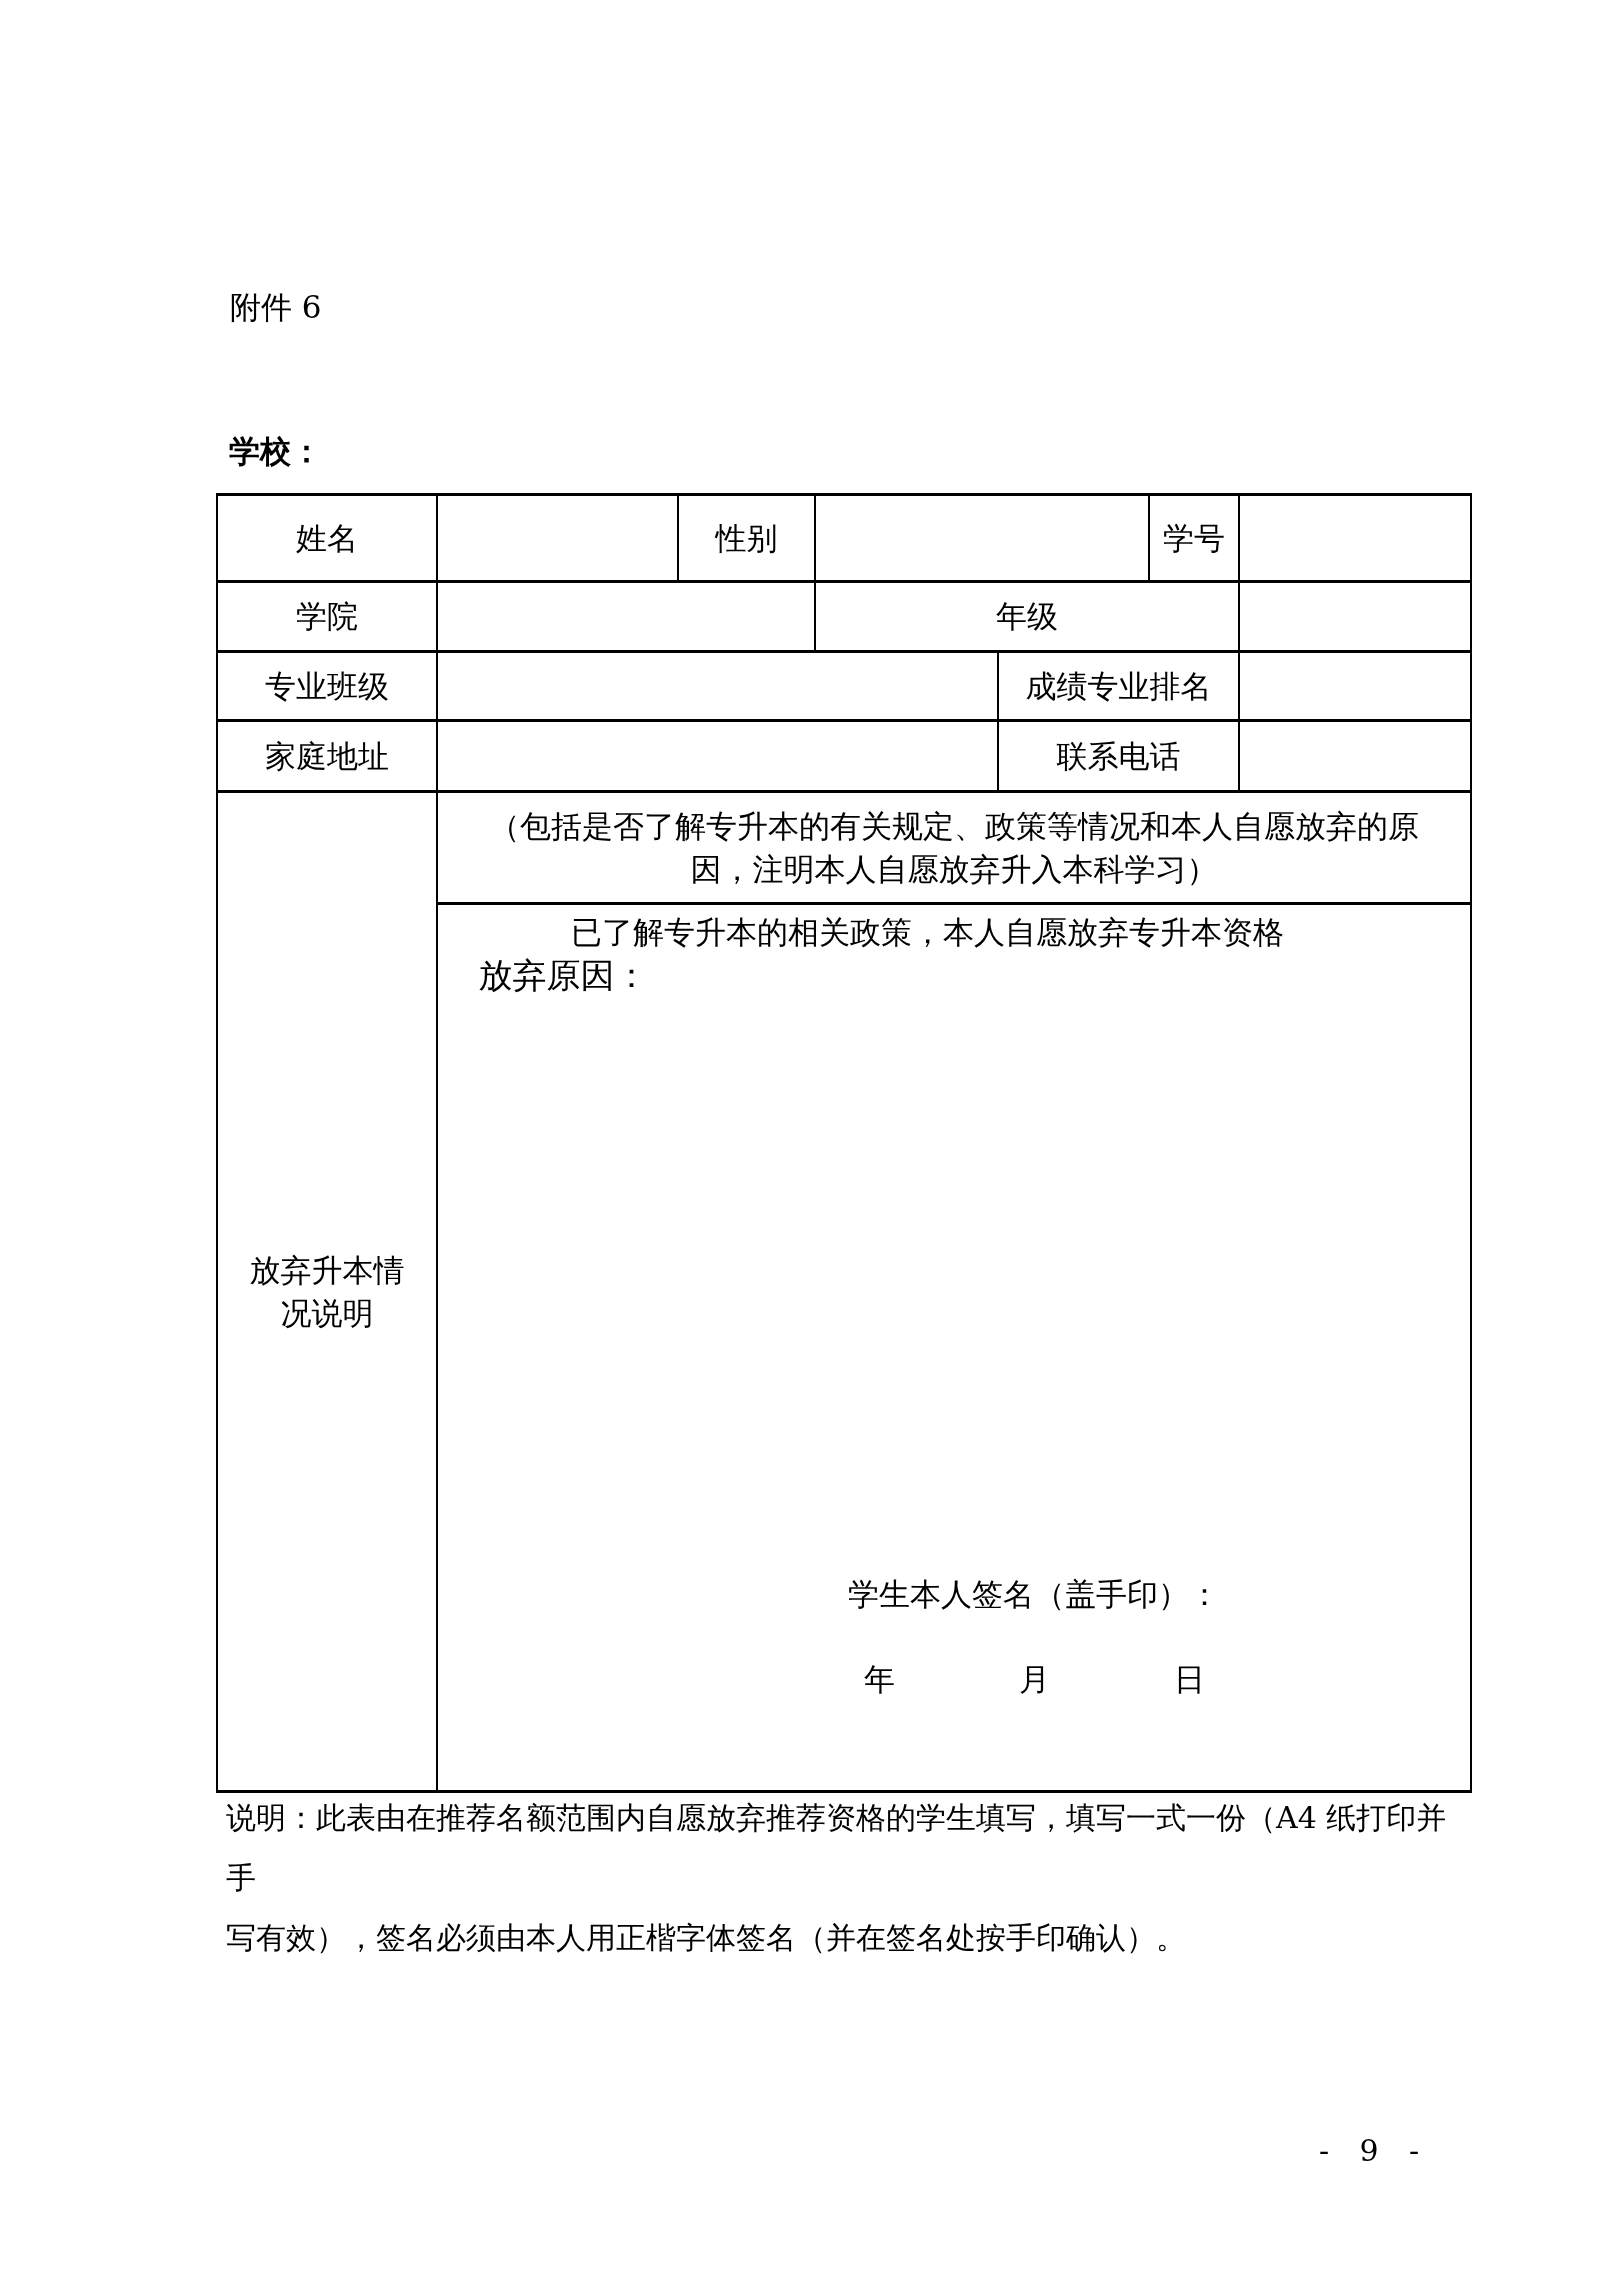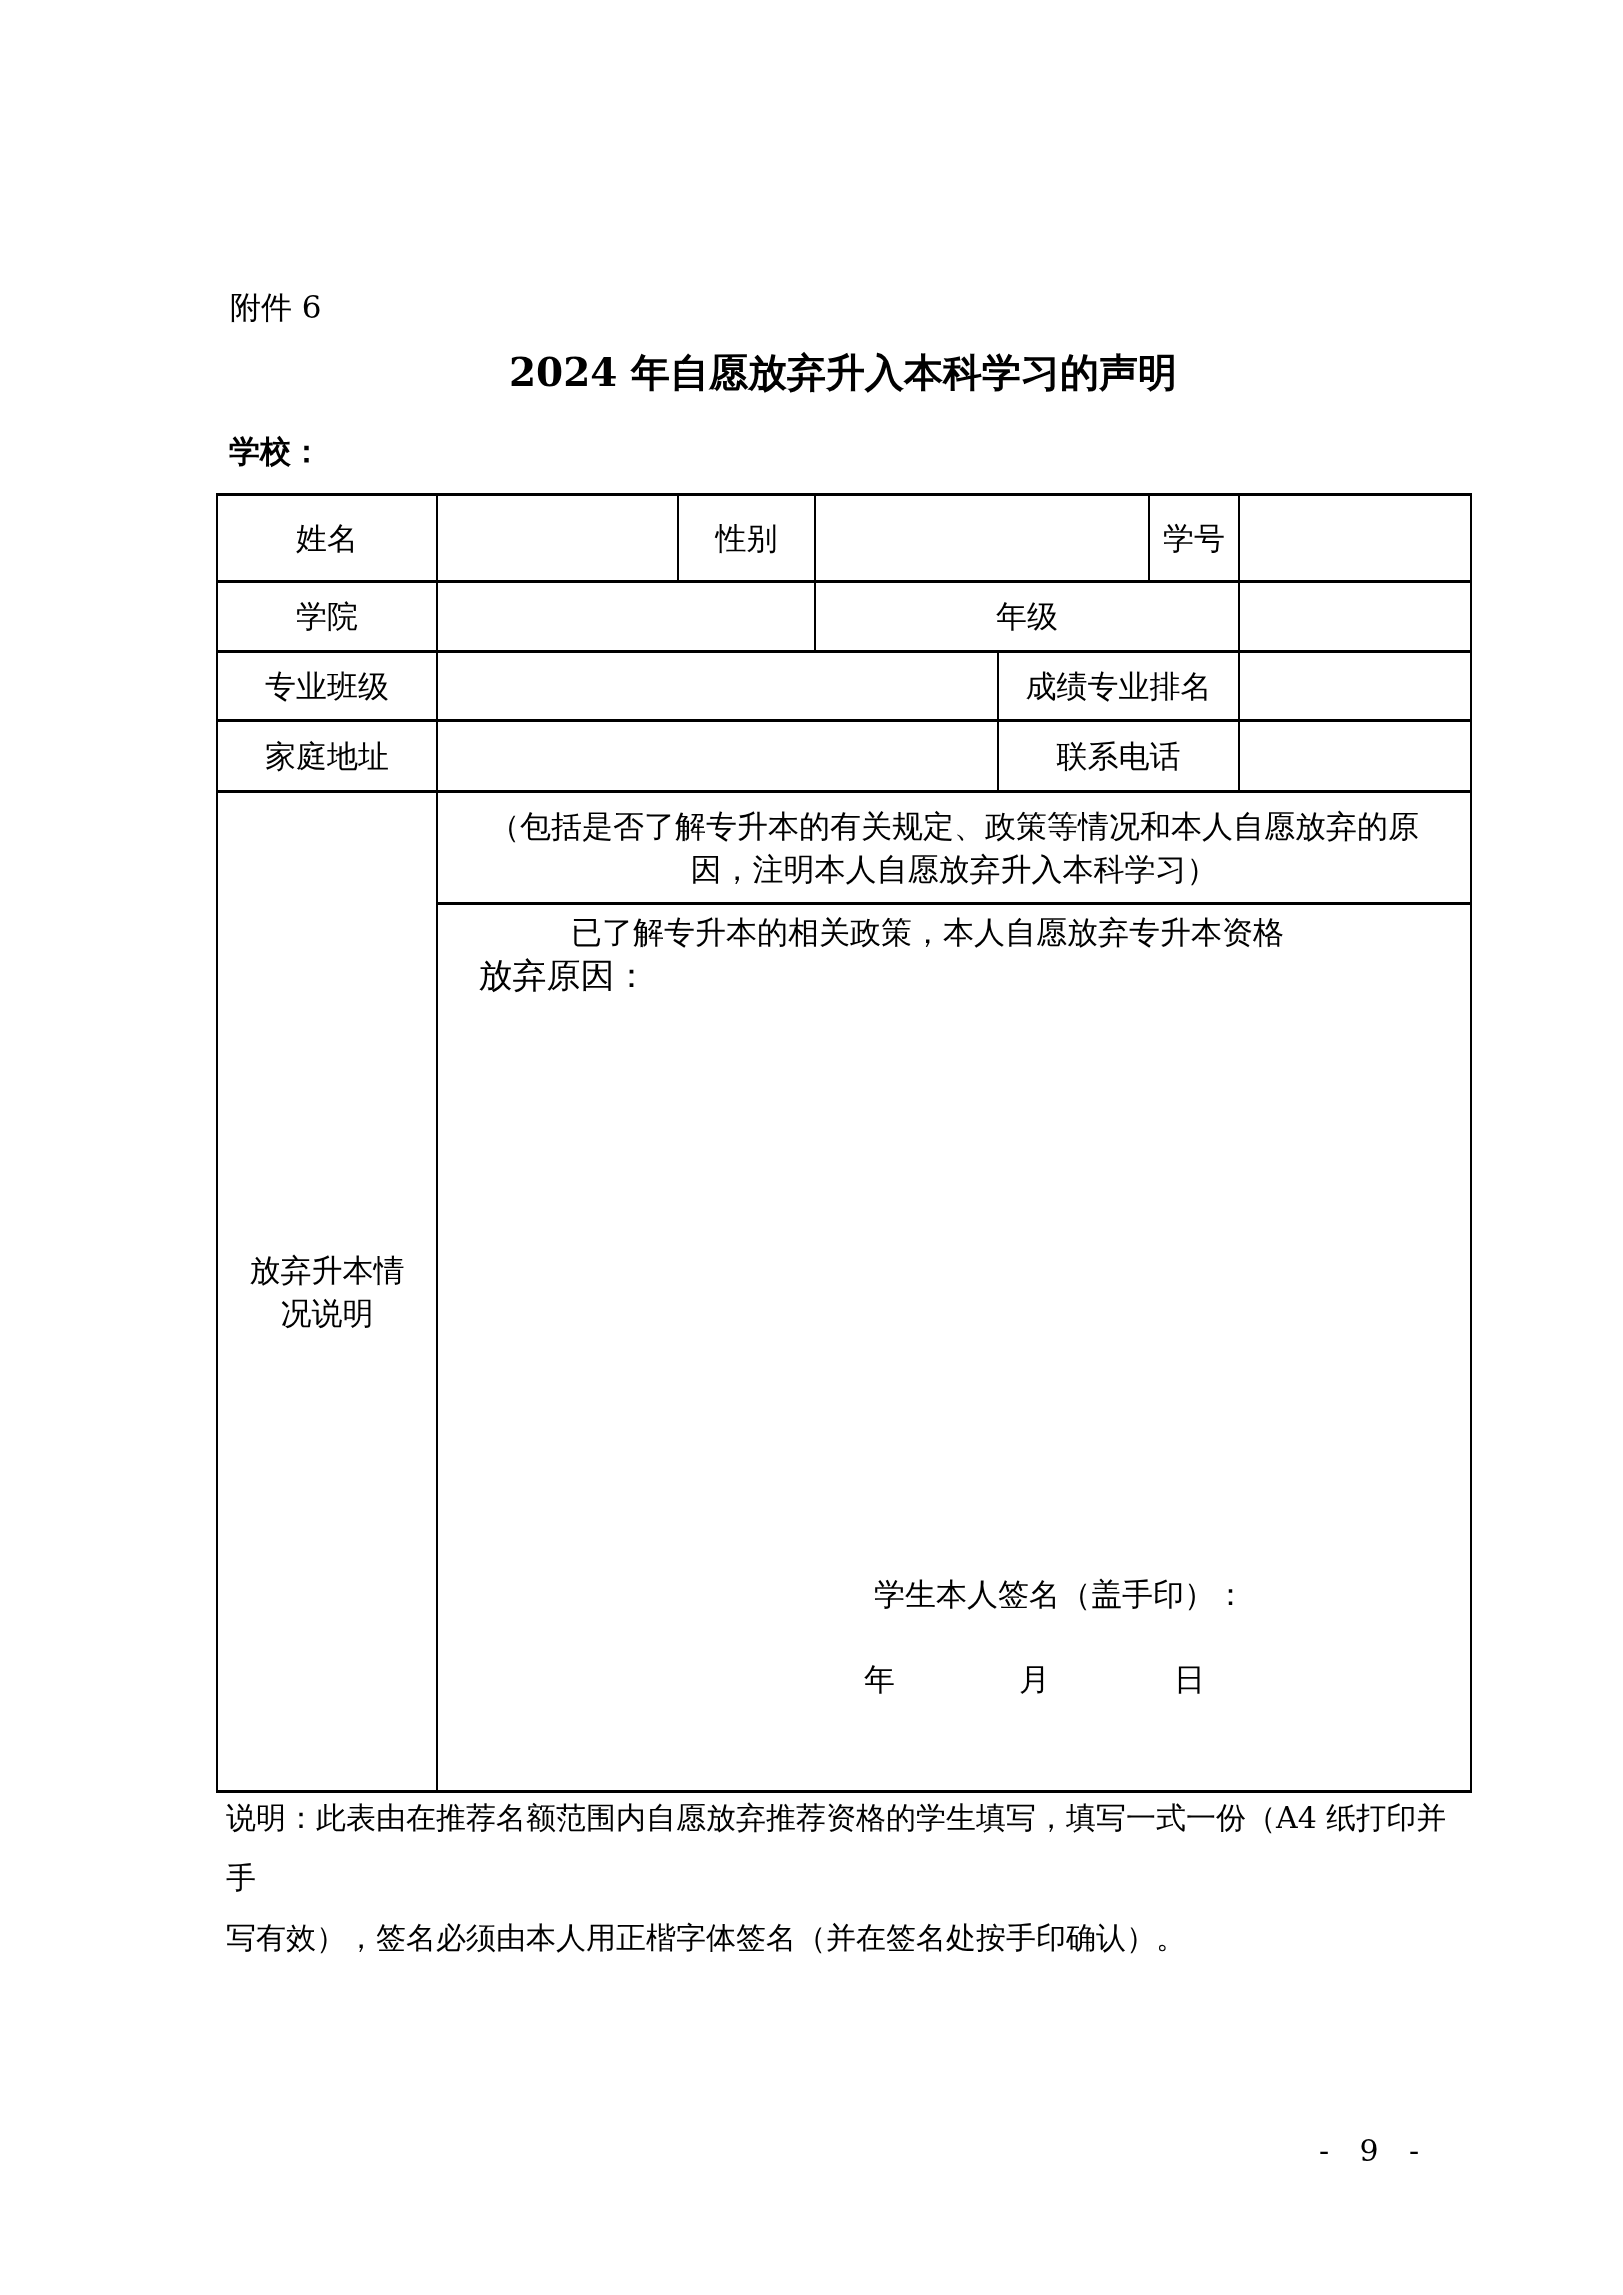--- a/index.html
+++ b/index.html
@@ -22,34 +22,33 @@
 
   td.waiver-label{vertical-align:middle;}
   .waiver-label-inner{display:inline-block;width:157px;line-height:43px;text-align:center;}
 
   td.note-cell{text-align:left;vertical-align:top;padding:17px 19.6px 0 13px;line-height:43px;margin-left:23px;}
   .note-line{white-space:nowrap;}
 
   td.content-cell{position:relative;text-align:left;vertical-align:top;}
   .statement{position:absolute;left:133px;top:6.5px;font-size:31px;white-space:nowrap;}
   .reason{position:absolute;left:16.4px;top:48px;font-size:34px;white-space:nowrap;margin-left:24px;}
-  .signature{position:absolute;left:410px;top:669px;font-size:31px;white-space:nowrap;margin-left:26px;}
+  .signature{position:absolute;left:410px;top:669px;font-size:31px;white-space:nowrap;}
   .dateline{position:absolute;left:426px;top:754px;font-size:31px;white-space:nowrap;}
 
   .footnote{position:absolute;left:226px;top:1788px;width:1247px;font-size:30px;line-height:60px;}
   .pageno{position:absolute;left:1319px;top:2133px;font-size:30px;letter-spacing:5.2px;word-spacing:10.5px;}
 </style>
 </head>
 <body>
 
 <div class="page">
 
   <div class="attachment">附件 6</div>
 
-  <div class="doc-title">2024 年自愿放弃升入本科学习的声明</div>
 
   <div class="school">学校：</div>
 
   <table class="form">
     <colgroup>
       <col style="width:220px">
         <col style="width:241px">
         <col style="width:137px">
       <col style="width:183px">
         <col style="width:151px">

